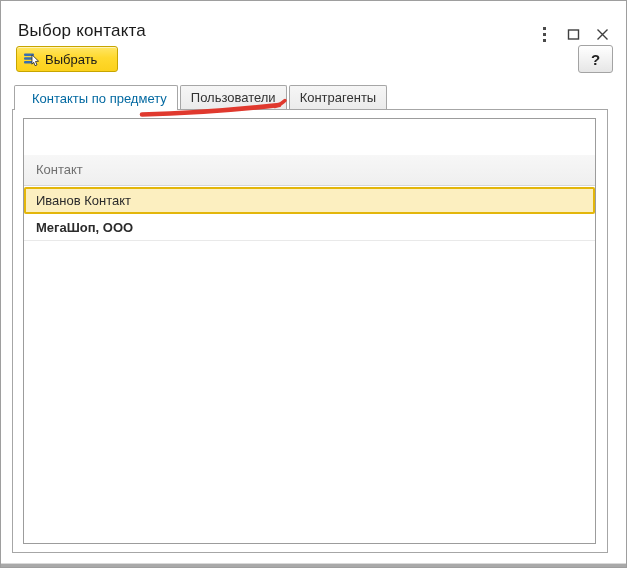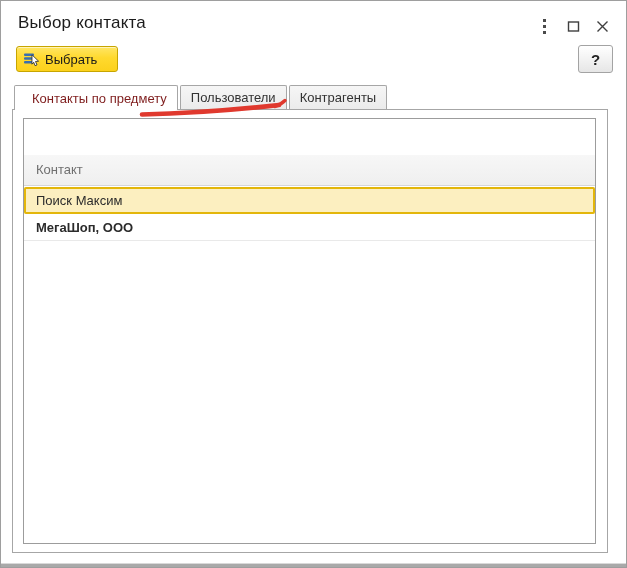--- a/index.html
+++ b/index.html
@@ -12,21 +12,21 @@
   .window {
     position:absolute; left:0; top:0; width:627px; height:568px;
     background:#ffffff;
     border:1px solid #9e9e9e;
   }
   .bottom-edge {
     position:absolute; left:0; right:0; bottom:0; height:5px;
     background:linear-gradient(#ffffff 0 1px, #d9d9d9 1px 2px, #a9a9a9 2px 100%);
   }
   
-  .titlebar { position:absolute; left:0; top:4px; width:100%; height:40px; }
+  .titlebar { position:absolute; left:0; top:12px; width:100%; height:40px; }
   .window-title {
     position:absolute; left:17px; top:8px;
     font-size:17px; color:#1b1b1b; letter-spacing:.2px;
   }
   .ctrl {
     position:absolute; top:10px; width:22px; height:22px;
     display:flex; align-items:center; justify-content:center;
     cursor:pointer;
   }
   .ctrl-menu  { left:532px; }
@@ -59,21 +59,21 @@
   .tab {
     height:24px; padding:0 10px;
     display:flex; align-items:center;
     font-size:13px; color:#333;
     background:linear-gradient(#f6f6f6, #ebebeb);
     border:1px solid #a6a6a6; border-bottom:none;
     border-radius:2px 2px 0 0;
     cursor:pointer; white-space:nowrap;
   }
   .tab.active {
-    background:#ffffff; height:25px; color:#7f1d1d;
+    background:#ffffff; height:25px; color:#0369a1;
     position:relative; z-index:4;padding-left:17px;
   }
   
   .panel {
     position:absolute; left:11px; top:108px; width:596px; height:444px;
     background:#ffffff; border:1px solid #a6a6a6; z-index:2;
   }
   .table {
     position:absolute; left:22px; top:117px; width:573px; height:426px;
     border:1px solid #9c9c9c; background:#ffffff; z-index:2;
@@ -153,21 +153,21 @@
     </div>
     <div class="tab">
       <span>Контрагенты</span>
     </div>
   </div>
 
   <div class="panel"></div>
 
   <div class="table">
     <div class="thead">Контакт</div>
-    <div class="row selected">Поиск Максим</div>
+    <div class="row selected">Иванов Контакт</div>
     <div class="row plain">МегаШоп, ООО</div>
     <div></div>
   </div>
 
   <svg class="marker" viewBox="0 0 170 26">
     <path d="M13 18.5 C 55 17.5, 110 13.5, 150 9" fill="none" stroke="#e0392e" stroke-width="4.6" stroke-linecap="round"></path>
     <path d="M146 10.5 C 151 8.5, 154 6.5, 156 4.5" fill="none" stroke="#e0392e" stroke-width="3.4" stroke-linecap="round"></path>
   </svg>
 
   <div class="bottom-edge"></div>

